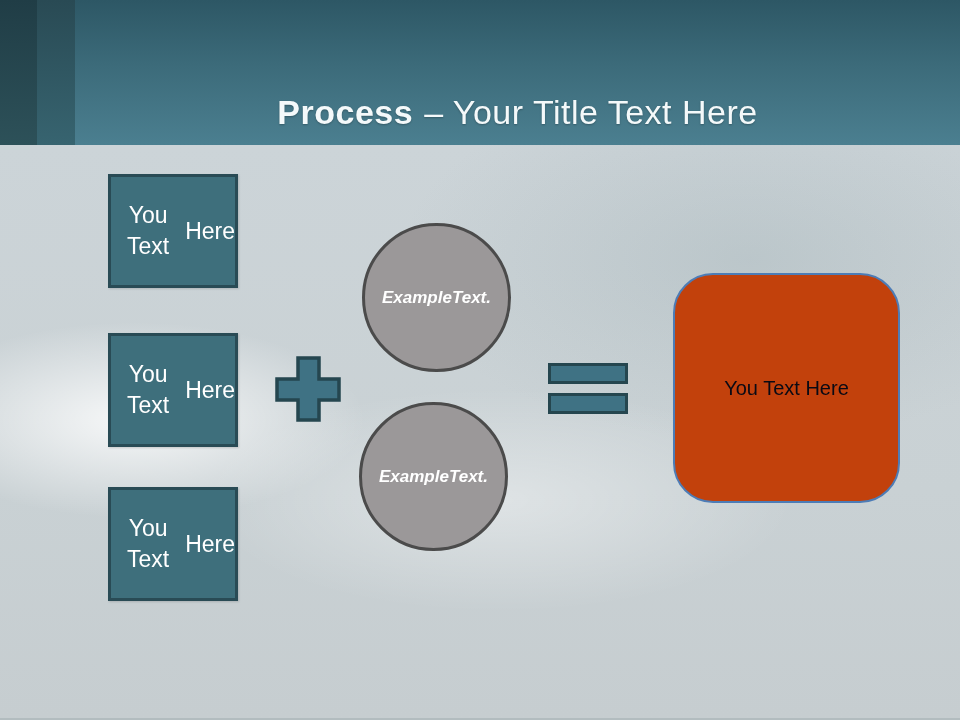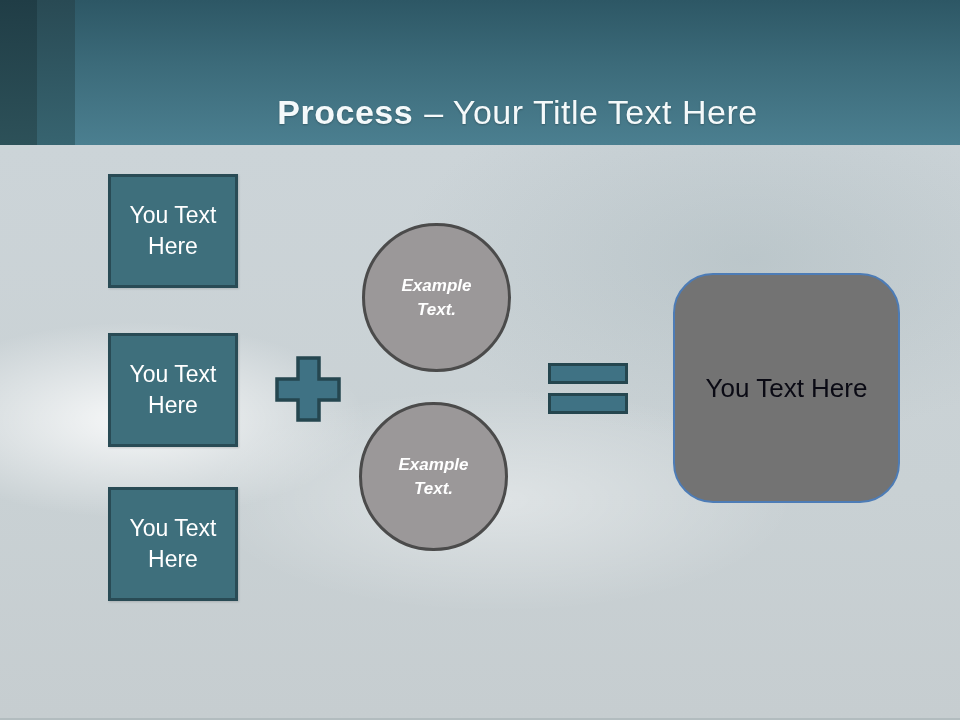--- a/index.html
+++ b/index.html
@@ -66,21 +66,21 @@
   .input-box {
     position: absolute;
     left: 108px;
     width: 130px; height: 114px;
     background: #3e6f7c;
     border: 3px solid #294b55;
     color: #ffffff;
     font-size: 23px;
     line-height: 31px;
     display: flex;
-    flex-direction: column;
+    flex-direction: row;
     align-items: center;
     justify-content: center;
     text-align: center;
     box-shadow: 1px 1px 2px rgba(0,0,0,0.15);
   }
   .input-box.b1 { top: 174px; }
   .input-box.b2 { top: 333px; }
   .input-box.b3 { top: 487px; }
 
   
@@ -89,21 +89,21 @@
     width: 149px; height: 149px;
     border-radius: 50%;
     background: #9b9899;
     border: 3px solid #4b4b4b;
     color: #ffffff;
     font-weight: bold;
     font-style: italic;
     font-size: 17px;
     line-height: 24px;
     display: flex;
-    flex-direction: column;
+    flex-direction: row;
     align-items: center;
     justify-content: center;
     text-align: center;
   }
   .example-circle.c1 { left: 362px; top: 223px; }
   .example-circle.c2 { left: 359px; top: 402px; }
 
   
   .plus-wrap {
     position: absolute;
@@ -123,25 +123,25 @@
     border: 3px solid #25464f;
   }
   .equals-bar.top { top: 0; }
   .equals-bar.bottom { top: 30px; }
 
   
   .result-box {
     position: absolute;
     left: 673px; top: 273px;
     width: 227px; height: 230px;
-    background: #737373;
+    background: #c2410c;
     border: 2px solid #4d7cb6;
     border-radius: 40px;
     color: #0a0a14;
-    font-size: 26px;
+    font-size: 20px;
     display: flex;
     align-items: center;
     justify-content: center;
     text-align: center;
     white-space: nowrap;
   }
 </style>
 </head>
 <body>
 

